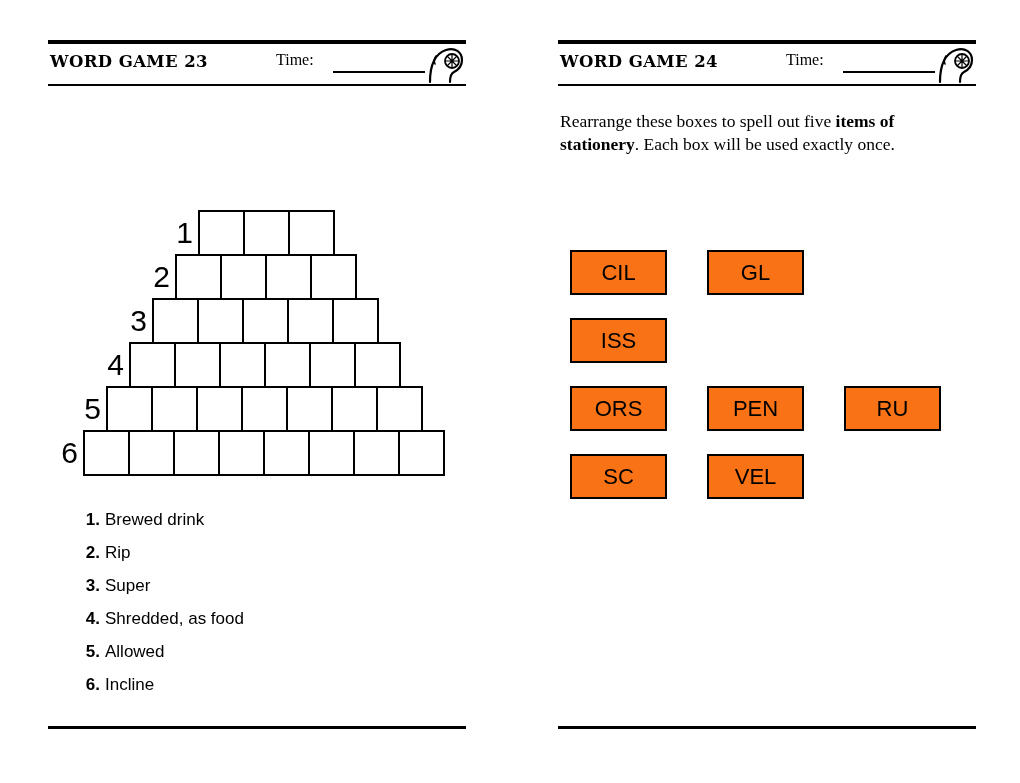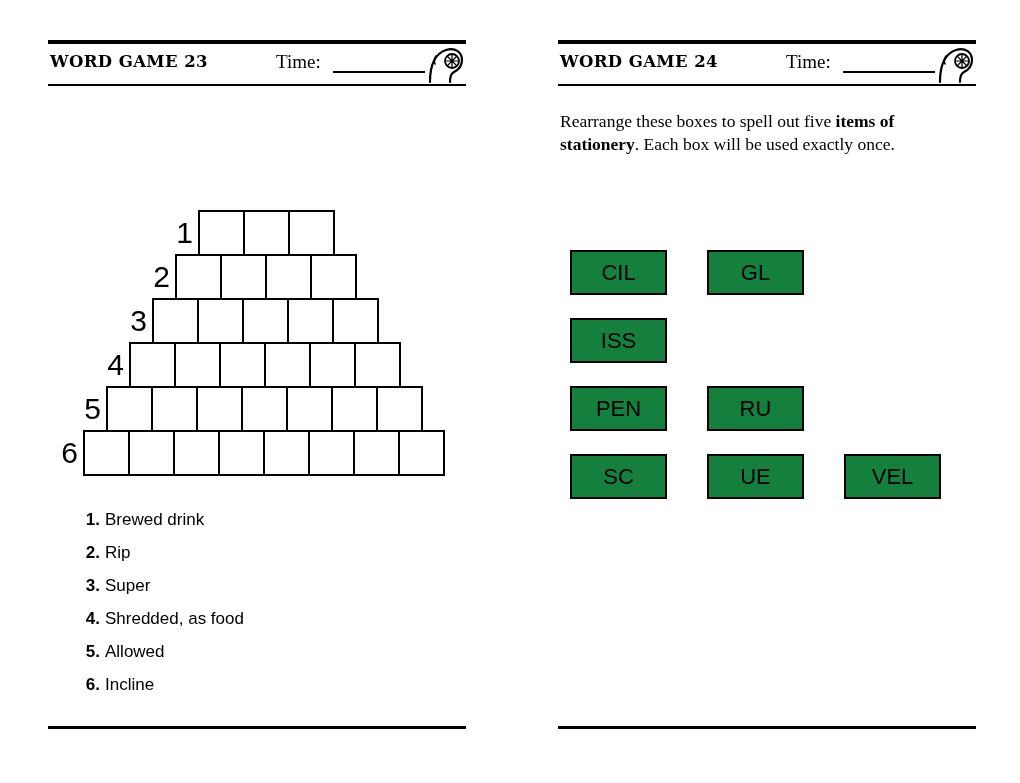--- a/index.html
+++ b/index.html
@@ -56,21 +56,21 @@
     top: 12px;
     font-family: "DejaVu Serif", serif;
     font-weight: bold;
     font-size: 16.5px;
     letter-spacing: 0.4px;
   }
   .time-label {
     position: absolute;
     left: 228px;
     top: 11px;
-    font-size: 19px;
+    font-size: 16px;
   }
   .time-line {
     position: absolute;
     left: 285px;
     top: 31px;
     width: 92px;
     height: 2px;
     background: #000;
   }
   .brain-icon {
@@ -164,21 +164,21 @@
     width: 97px;
     height: 45px;
     border: 2px solid #000;
     box-sizing: border-box;
     margin-right: 40px;
     display: flex;
     align-items: center;
     justify-content: center;
     font-family: "Liberation Sans", sans-serif;
     font-size: 22px;
-    background: #15803d;
+    background: #f97316;
   }
   .box:last-child { margin-right: 12px; }
 
   
   .footer-rule {
     position: absolute;
     left: 0;
     top: 686px;
     width: 418px;
     height: 3px;
@@ -317,26 +317,26 @@
 
     <div class="boxes">
       <div class="box-row">
         <div class="box">CIL</div>
         <div class="box">GL</div>
       </div>
       <div class="box-row">
         <div class="box">ISS</div>
       </div>
       <div class="box-row">
+        <div class="box">ORS</div>
         <div class="box">PEN</div>
         <div class="box">RU</div>
       </div>
       <div class="box-row">
         <div class="box">SC</div>
-        <div class="box">UE</div>
         <div class="box">VEL</div>
       </div>
     </div>
 
     <div class="footer-rule"></div>
   </div>
 
 </div>
 
 </body></html>

